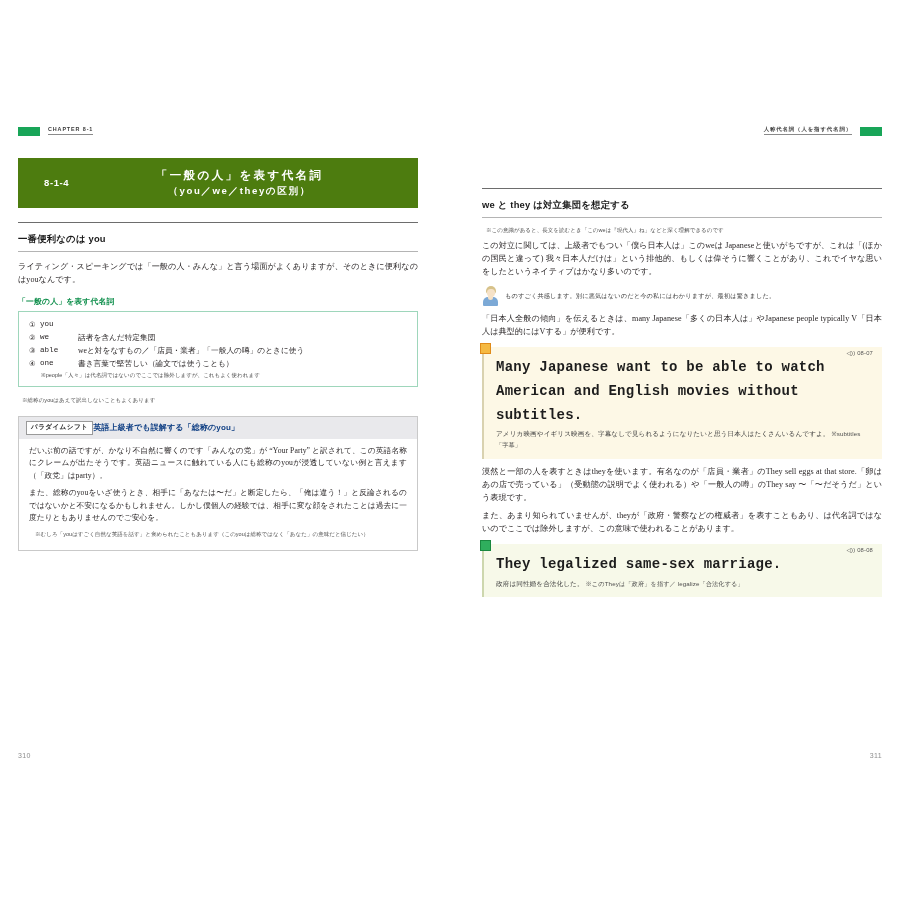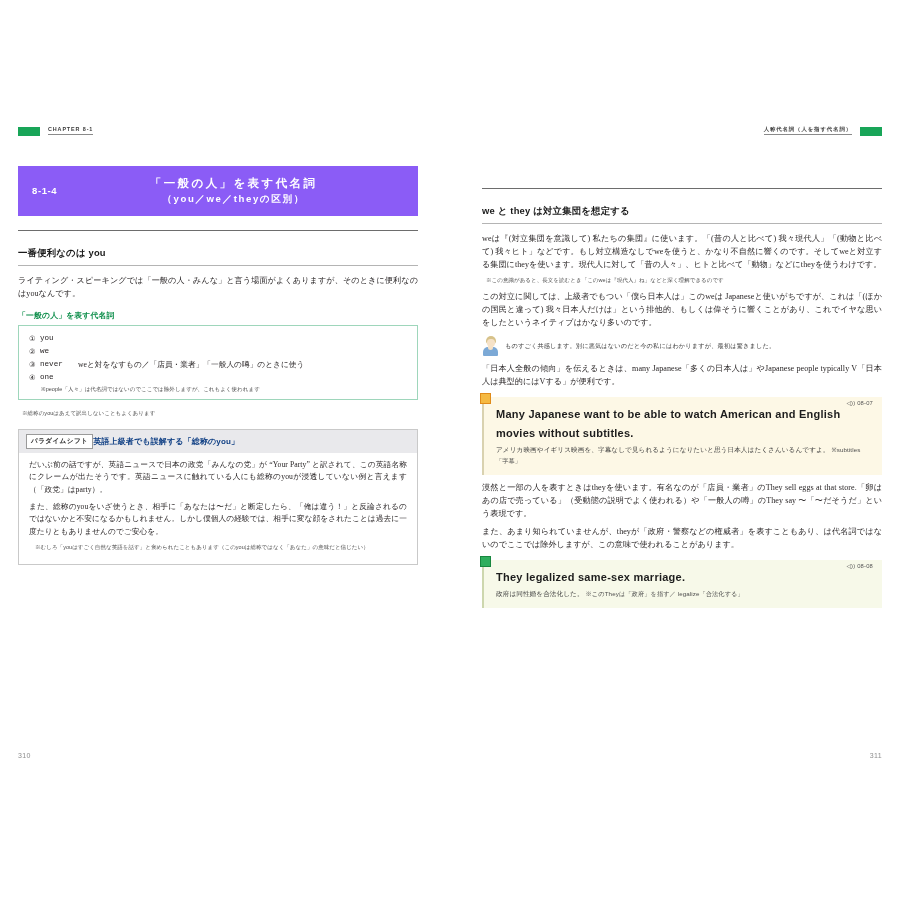--- a/index.html
+++ b/index.html
@@ -58,26 +58,26 @@
     border-bottom: 0.7px solid #8a8a8a;
     padding-bottom: 2px;
     line-height: 1;
     white-space: nowrap;
   }
   .runhead.left .runhead-text { margin-left: 8px; }
   .runhead.right .runhead-text { margin-right: 8px; }
 
   
   .title-band {
-    background: #8b5cf6;
+    background: #4d7c0f;
     color: #ffffff;
     display: flex;
     align-items: center;
-    padding: 9px 14px 10px 14px;
-    margin-top: 24px;
+    padding: 9px 14px 10px 26px;
+    margin-top: 16px;
     box-sizing: border-box;
     min-height: 48px;
   }
   .title-num {
     font-family: "Liberation Sans", sans-serif;
     font-size: 9.5px;
     font-weight: bold;
     letter-spacing: 0.6px;
     flex: none;
     margin-right: 6px;
@@ -94,21 +94,21 @@
   .title-line2 { font-size: 9.6px; letter-spacing: 1.6px; display: block; text-align: center; }
 
   
   .subhead {
     font-family: "Liberation Sans", sans-serif;
     font-size: 9.4px;
     font-weight: bold;
     color: #1a1a1a;
     border-top: 1.1px solid #6d6d6d;
     border-bottom: 0.6px solid #b4b4b4;
-    padding: 16px 0 5px 0;
+    padding: 10px 0 5px 0;
     margin: 14px 0 8px 0;
     letter-spacing: 0.2px;
   }
   .subhead .small { font-size: 7.4px; font-weight: bold; }
 
   .minihead {
     font-family: "Liberation Sans", sans-serif;
     font-size: 7.8px;
     font-weight: bold;
     color: #0f8f4c;
@@ -229,22 +229,22 @@
   .ex-audio {
     position: absolute;
     right: 9px;
     top: 3px;
     font-family: "Liberation Sans", sans-serif;
     font-size: 5.8px;
     color: #555555;
     letter-spacing: 0.2px;
   }
   .ex-en {
-    font-family: Liberation Sans, sans-serif;
-    font-size: 11px;
+    font-family: Liberation Mono, monospace;
+    font-size: 14px;
     font-weight: bold;
     color: #1d1d1d;
     line-height: 1.72;
     letter-spacing: 0.25px;
     margin: 0 0 2px 0;
   }
   .ex-jp {
     font-family: "Liberation Sans", sans-serif;
     font-size: 6.6px;
     color: #3c3c3c;
@@ -338,58 +338,59 @@
     <div class="minihead">「一般の人」を表す代名詞</div>
 
     <div class="listbox">
       <div class="listrow">
         <span class="num">①</span>
         <span class="word">you</span>
       </div>
       <div class="listrow">
         <span class="num">②</span>
         <span class="word">we</span>
+        <span class="desc">話者を含んだ特定集団</span>
       </div>
       <div class="listrow">
         <span class="num">③</span>
-        <span class="word">never</span>
+        <span class="word">able</span>
         <span class="desc">weと対をなすもの／「店員・業者」「一般人の噂」のときに使う</span>
       </div>
       <div class="listrow">
         <span class="num">④</span>
         <span class="word">one</span>
+        <span class="desc">書き言葉で堅苦しい（論文では使うことも）</span>
       </div>
       <div class="note">※people「人々」は代名詞ではないのでここでは除外しますが、これもよく使われます</div>
     </div>
 
     <div class="note">※総称のyouはあえて訳出しないこともよくあります</div>
 
     <div class="pshift">
       <div class="pshift-head">
         <span class="pshift-tag">パラダイムシフト</span>
         <span class="pshift-title">英語上級者でも誤解する「総称のyou」</span>
       </div>
       <div class="pshift-body">
-        <p class="body">だいぶ前の話ですが、英語ニュースで日本の政党「みんなの党」が “Your Party” と訳されて、この英語名称にクレームが出たそうです。英語ニュースに触れている人にも総称のyouが浸透していない例と言えます（「政党」はparty）。</p>
+        <p class="body">だいぶ前の話ですが、かなり不自然に響くのです「みんなの党」が “Your Party” と訳されて、この英語名称にクレームが出たそうです。英語ニュースに触れている人にも総称のyouが浸透していない例と言えます（「政党」はparty）。</p>
         <p class="body">また、総称のyouをいざ使うとき、相手に「あなたは〜だ」と断定したら、「俺は違う！」と反論されるのではないかと不安になるかもしれません。しかし僕個人の経験では、相手に変な顔をされたことは過去に一度たりともありませんのでご安心を。</p>
         <div class="note">※むしろ「youはすごく自然な英語を話す」と褒められたこともあります（このyouは総称ではなく「あなた」の意味だと信じたい）</div>
       </div>
     </div>
   </div>
 
   <div class="page right">
 
     <div class="runhead right">
       <div class="runhead-text">人称代名詞（人を指す代名詞）</div>
       <div class="runhead-tab"></div>
     </div>
 
     <div class="subhead" style="margin-top:46px;">we と they は対立集団を想定する</div>
 
-    <p class="body">weは『(対立集団を意識して) 私たちの集団』に使います。「(昔の人と比べて) 我々現代人」「(動物と比べて) 我々ヒト」などです。もし対立構造なしでweを使うと、かなり不自然に響くのです。そしてweと対立する集団にtheyを使います。現代人に対して「昔の人々」、ヒトと比べて「動物」などにtheyを使うわけです。</p>
     <div class="note">※この意識があると、長文を読むとき「このweは『現代人』ね」などと深く理解できるのです</div>
 
     <p class="body">この対立に関しては、上級者でもつい「僕ら日本人は」このweは Japaneseと使いがちですが、これは「(ほかの国民と違って) 我々日本人だけは」という排他的、もしくは偉そうに響くことがあり、これでイヤな思いをしたというネイティブはかなり多いのです。</p>
 
     <div class="comment">
       <div class="avatar">
         <div class="hair"></div>
         <div class="face"></div>
         <div class="body"></div>
         <div class="collar"></div>

